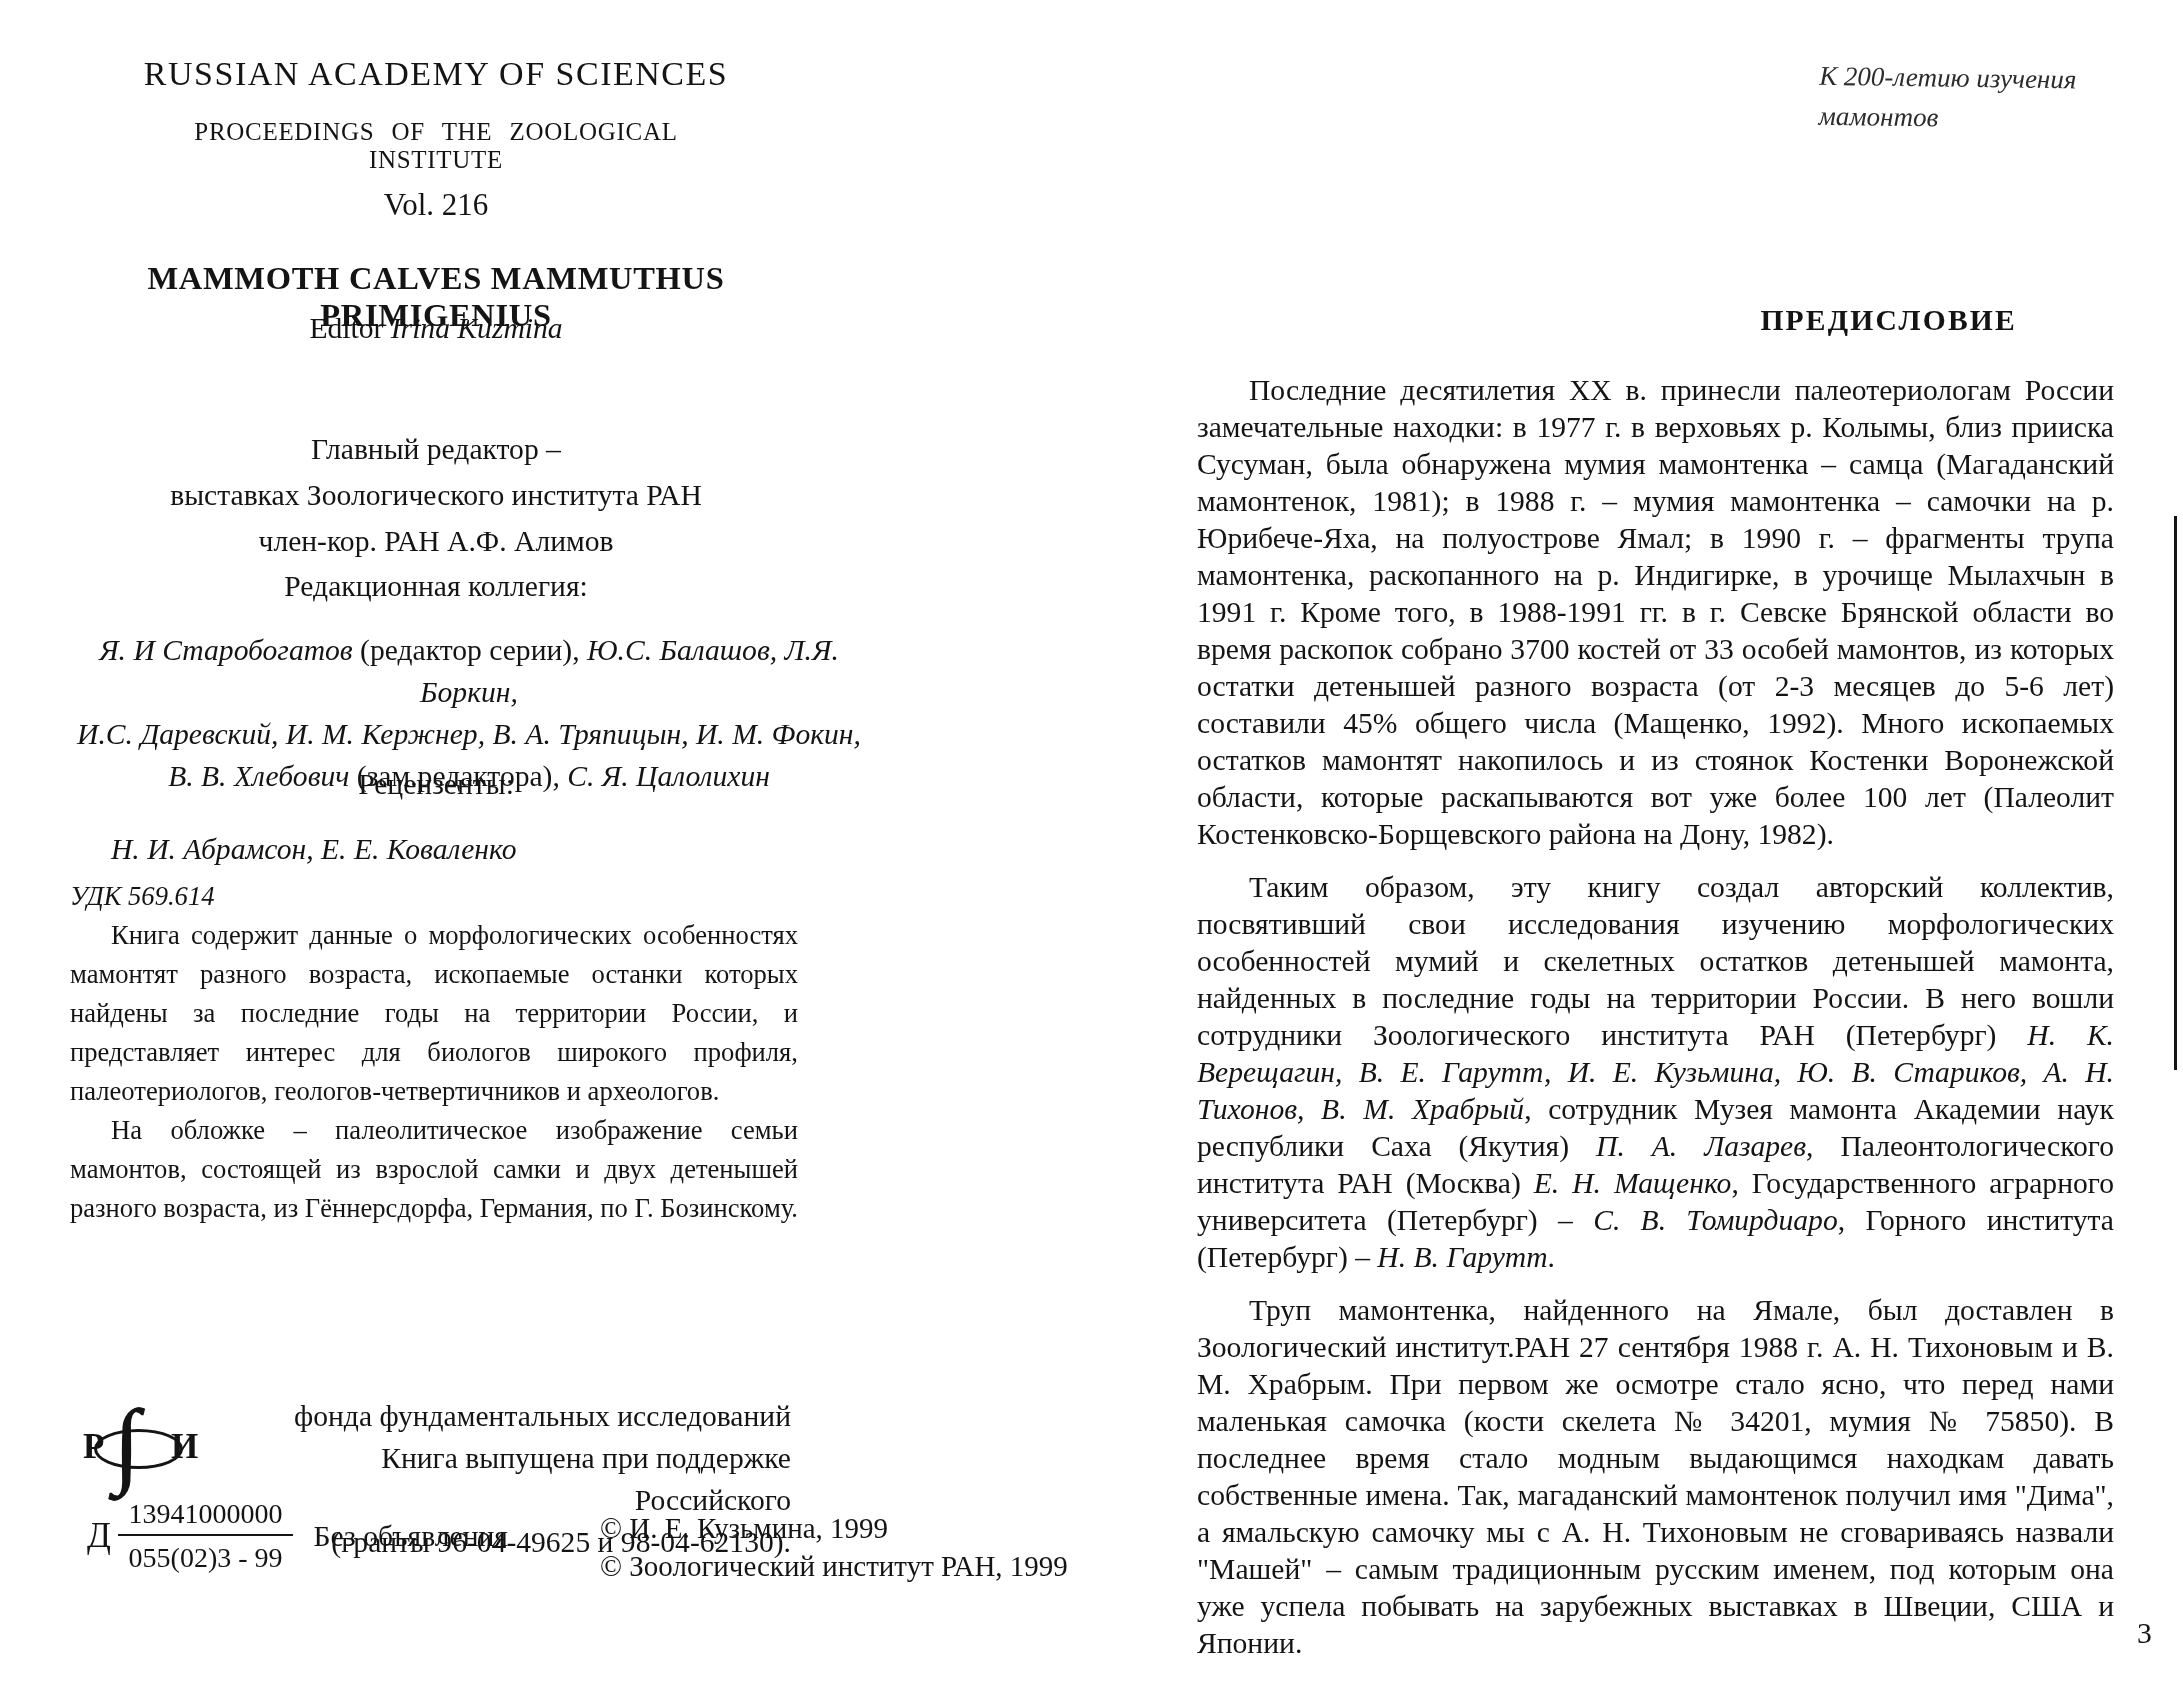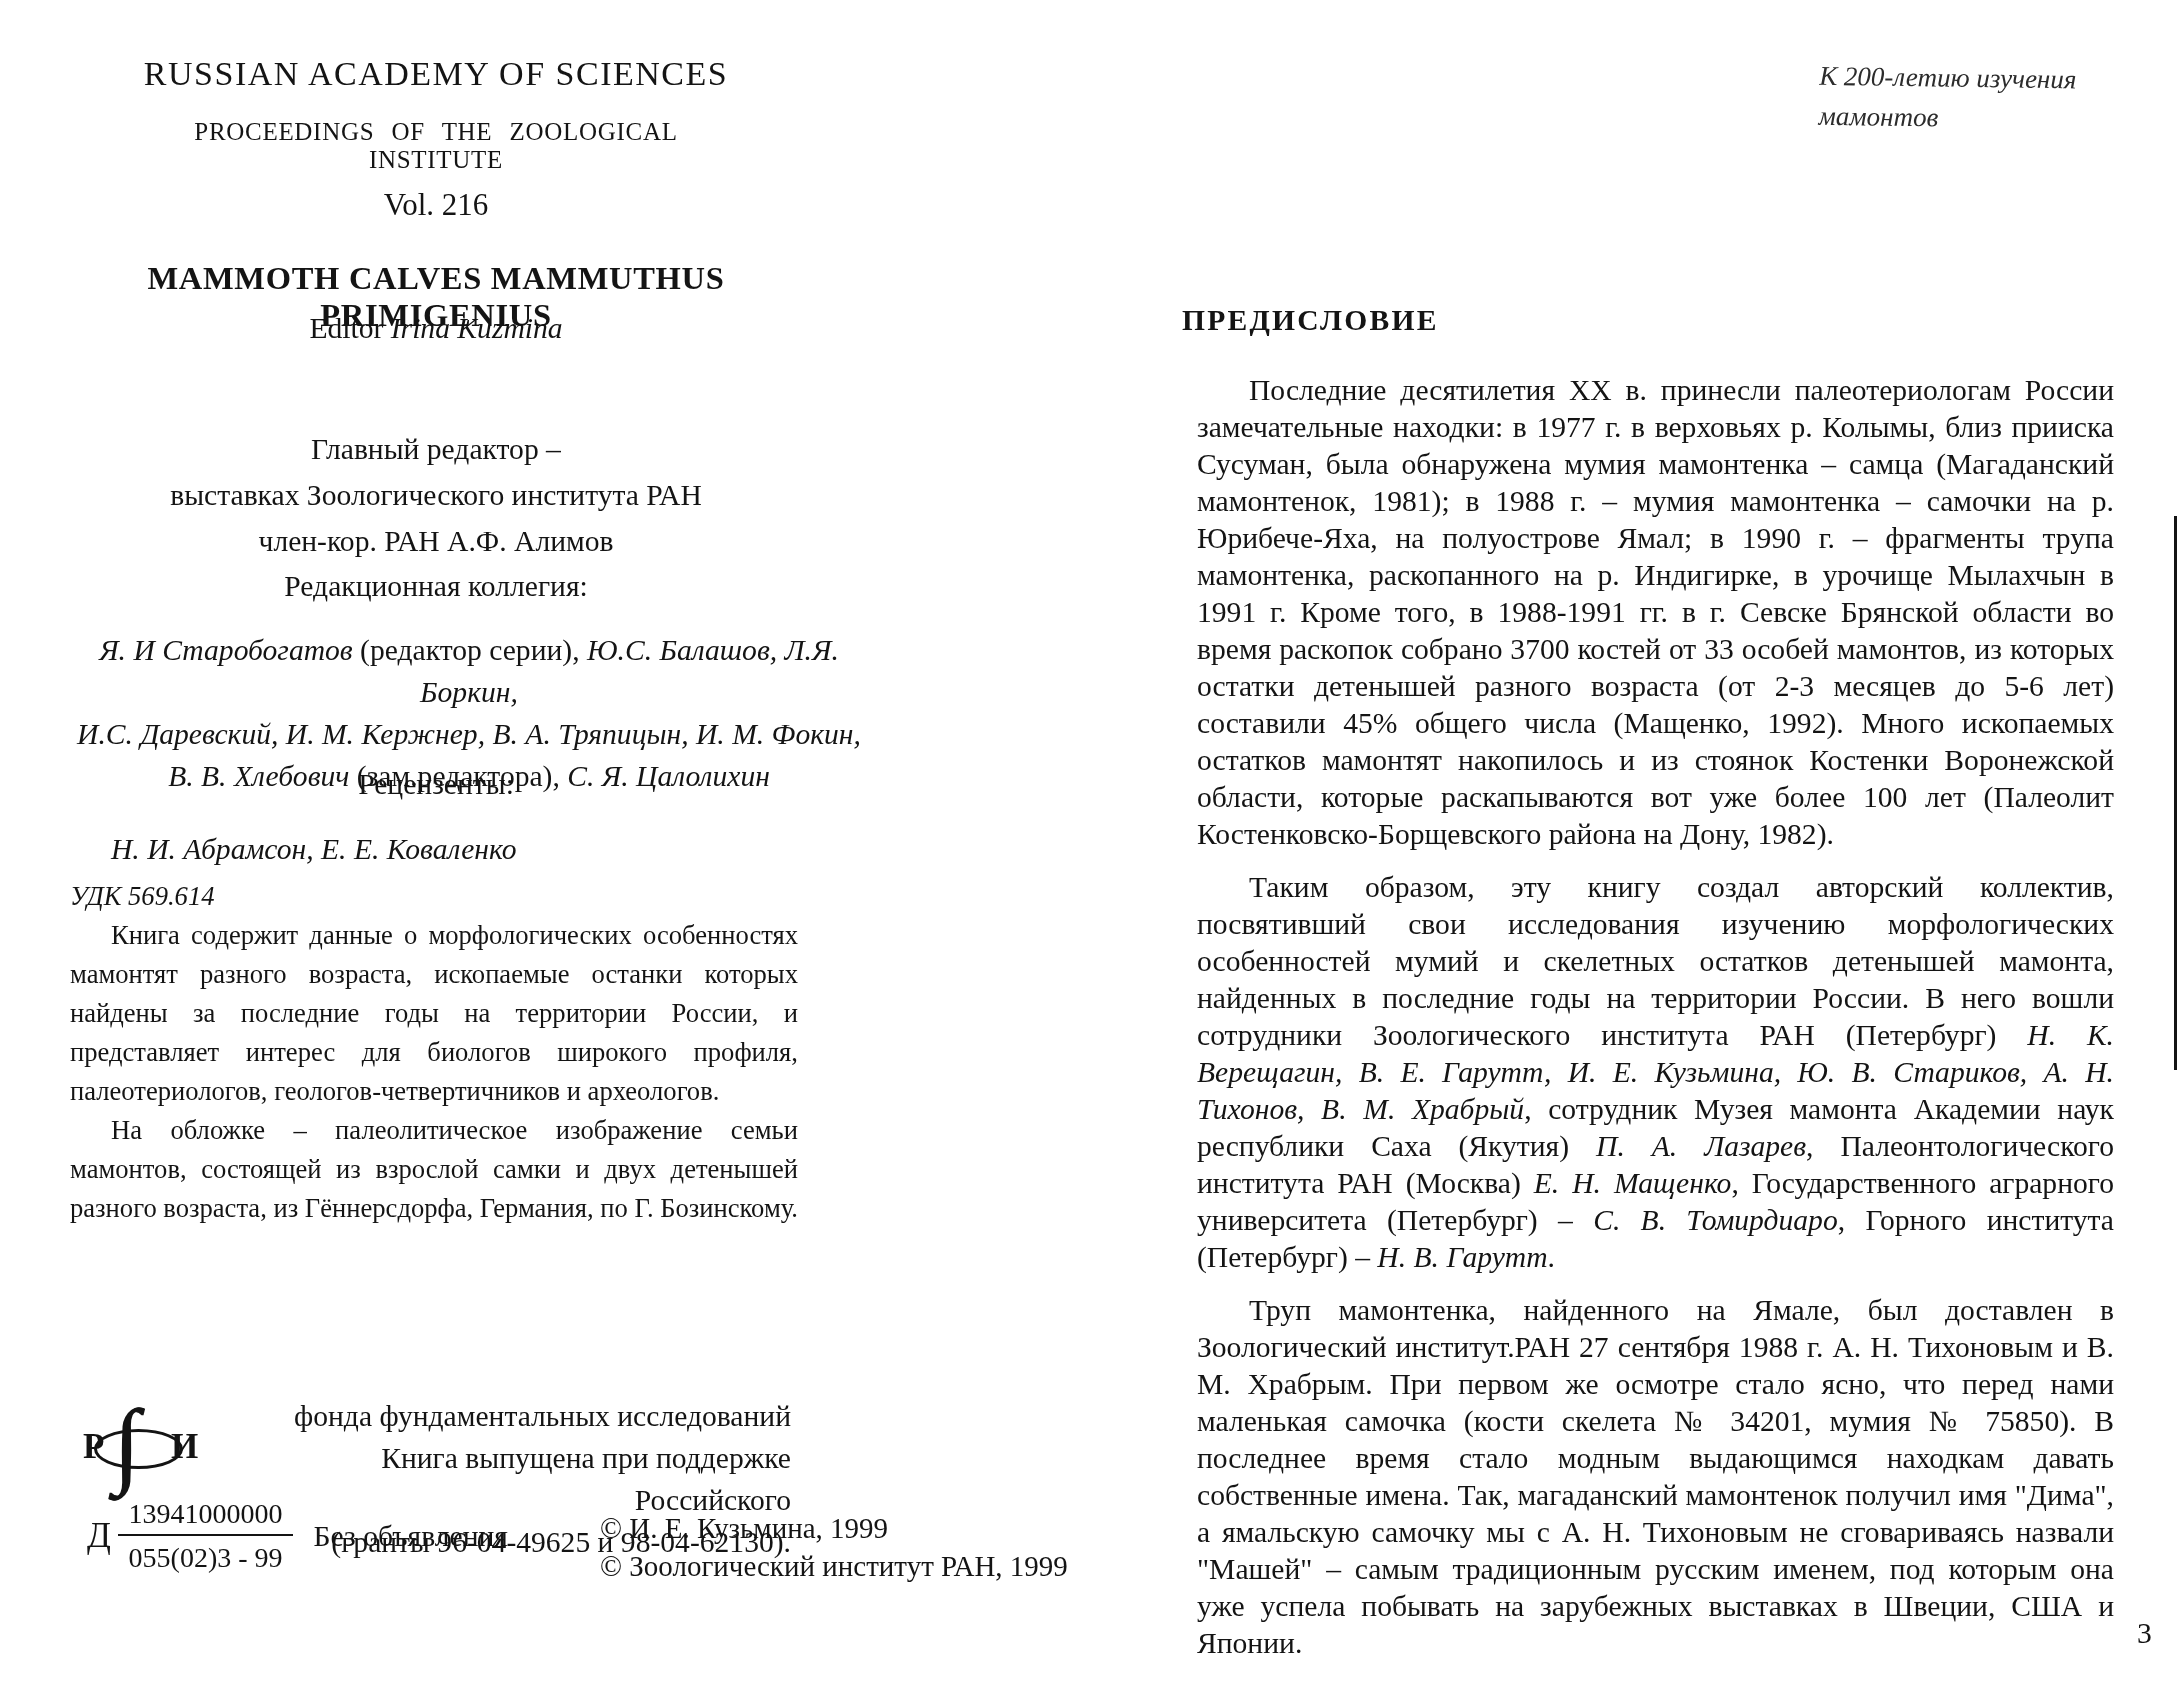--- a/index.html
+++ b/index.html
@@ -34,21 +34,21 @@
   
   #lp-catalog{left:87px;top:1498px;display:flex;align-items:center;font-size:28px;}
   .cat-prefix{font-size:35px;margin-right:7.4px;}
   .cat-frac{display:inline-flex;flex-direction:column;text-align:center;}
   .cat-num{padding:0 10.3px 4.4px 10.3px;border-bottom:2.2px solid #141414;}
   .cat-den{padding-top:5.9px;}
   .cat-note{margin-left:20.7px;font-size:29.6px;}
   #lp-copyright{left:600px;top:1509px;font-size:29px;line-height:38px;}
   
   #rp-dedication{left:1819px;top:58px;width:318px;font-size:27px;line-height:40px;font-style:italic;color:#2c2c2c;transform:rotate(0.8deg);}
-  #rp-heading{left:1182px;top:304px;width:835px;text-align:left;font-size:29.6px;font-weight:bold;letter-spacing:2.2px;}
+  #rp-heading{left:1182px;top:304px;width:835px;text-align:right;font-size:29.6px;font-weight:bold;letter-spacing:2.2px;}
   #rp-body{left:1181px;top:356px;width:949px;max-height:1308px;overflow:hidden;font-size:29.6px;line-height:37px;text-align:justify;}
   #rp-body p{margin:16px;text-indent:52px;}
   #rp-pagenum{left:2137px;top:1617px;font-size:29.6px;}
   #artifact-line{left:2174px;top:516px;width:3px;height:554px;background:#141414;}
   .it{font-style:italic;}
 </style>
 </head>
 <body>
 
 <div class="abs" id="lp-header">

